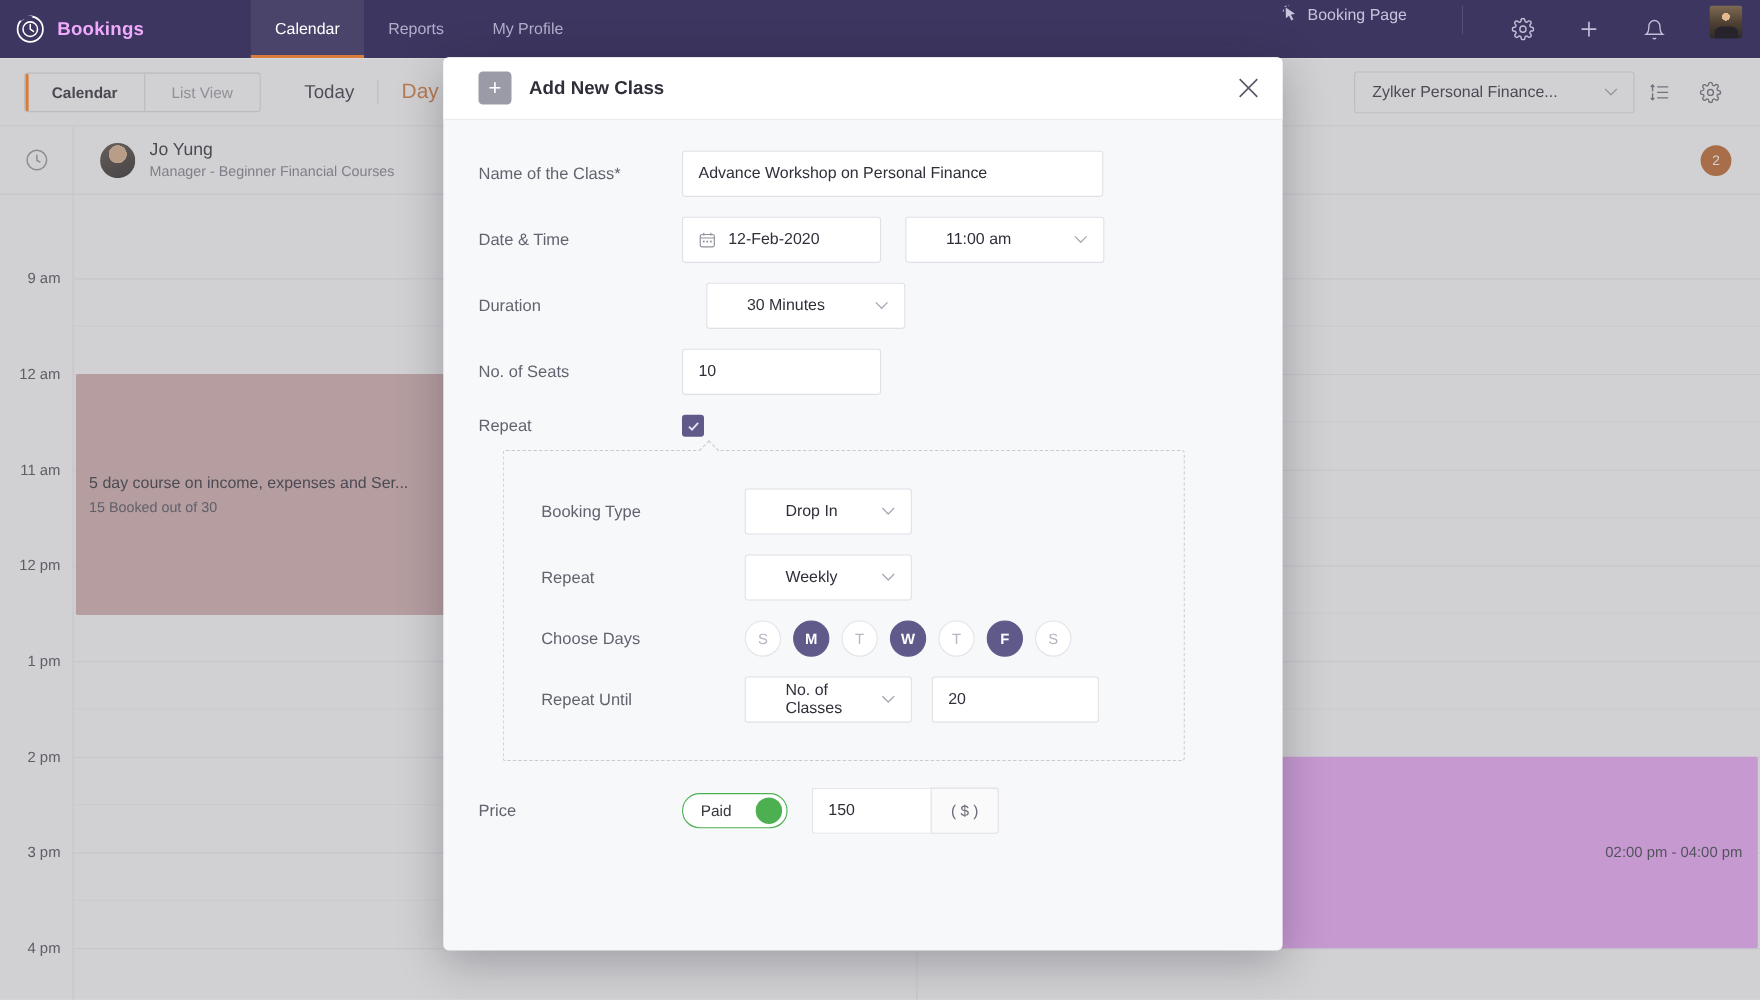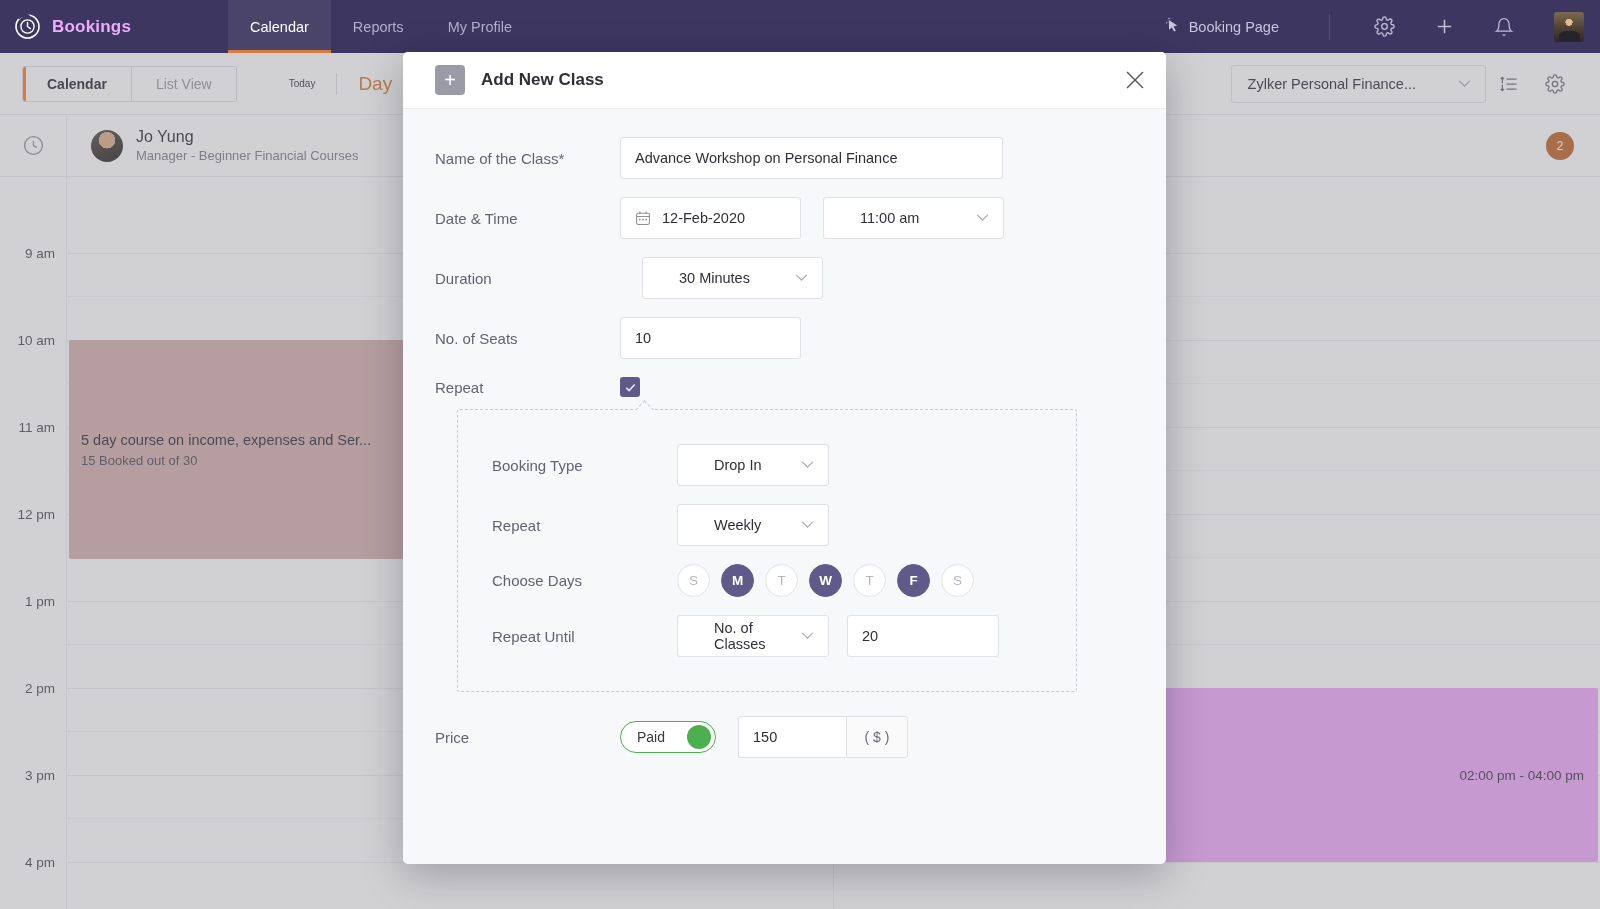--- a/index.html
+++ b/index.html
@@ -22,21 +22,21 @@
   .brand-name { color: #f0abfc; font-size: 17px; font-weight: bold; letter-spacing: .2px; }
   .navtabs { display: flex; align-items: stretch; height: 53px; }
   .navtab {
     position: relative; display: flex; align-items: center; padding: 0 22px;
     color: #b3aecb; font-size: 14.5px; height: 53px; cursor: pointer;
   }
   .navtab.active { color: #ffffff; background: rgba(255,255,255,.07); }
   .navtab.active::after {
     content: ""; position: absolute; left: 0; right: 0; bottom: 0; height: 3px; background: #d87c3b;
   }
-  .nav-right { margin-left: auto; display: flex; align-items: center; gap: 16px; padding-right: 16px; }
+  .nav-right { margin-left: auto; display: flex; align-items: flex-start; gap: 16px; padding-right: 16px; }
   .bookingpage { display: flex; align-items: center; gap: 8px; color: #c9c4dd; font-size: 14.5px; padding-right: 18px; cursor: pointer;}
   .nav-sep { width: 1px; height: 26px; background: #554d76; margin: 0 16px; }
   .nav-icon { width: 44px; height: 44px; display: flex; align-items: center; justify-content: center; cursor: pointer; color: #c3bed8; }
   .avatar-nav {
     width: 30px; height: 30px; border-radius: 3px; margin-left: 12px; cursor: pointer;
     background:
       radial-gradient(circle at 50% 34%, #e3b98f 0 14%, transparent 15%),
       linear-gradient(180deg,#7d6a52 0%, #4d3f32 55%, #2e2a2a 100%);
     overflow: hidden; position: relative;
   }
@@ -51,21 +51,21 @@
   .toolbar {
     position: absolute; top: 0; left: 0; width: 1600px; height: 62px;
     display: flex; align-items: center; padding: 0 22px; background: #ffffff;
     border-bottom: 1px solid #ebebef;
   }
   .segmented { display: flex; border: 1px solid #dcdce2; border-radius: 3px; overflow: hidden; margin-left: 0px; position: relative; }
   .segmented::before { content:""; position:absolute; left:0; top:0; bottom:0; width:3px; background:#d87c3b; z-index:2; }
   .seg { padding: 9px 24px; font-size: 14px; color: #9b9bA6; background: #fff; cursor: pointer; }
   .seg.active { color: #2f2f3a; font-weight: bold; }
   .seg + .seg { border-left: 1px solid #dcdce2; }
-  .tb-today { margin-left: 52px; font-size: 10px; color: #3a3a46; cursor: pointer; }
+  .tb-today { margin-left: 40px; font-size: 17px; color: #3a3a46; cursor: pointer; }
   .tb-vsep { width: 1px; height: 22px; background: #dedee4; margin: 0 21px; }
   .tb-day { font-size: 19px; color: #d87c3b; cursor: pointer; }
   .tb-right { margin-left: auto; display: flex; align-items: center; gap: 0; }
   .picker {
     display: flex; align-items: center; gap: 26px; border: 1px solid #e1e1e7; border-radius: 3px;
     padding: 10px 14px 10px 16px; font-size: 14.5px; color: #33333f; cursor: pointer; min-width: 205px;
   }
   .tb-icon { width: 46px; height: 44px; display: flex; align-items: center; justify-content: center; color: #6f6f7d; cursor: pointer; }
 
   
@@ -292,21 +292,21 @@
           <div class="staff-name">as Finn</div>
           <div class="staff-role">eginner Financial Courses</div>
         </div>
         <div class="badge">2</div>
       </div>
     </div>
 
     <div class="calwrap">
       <div class="gutter">
         <div class="hourlabel" style="top:76px">9 am</div>
-        <div class="hourlabel" style="top:163px">10 am</div>
+        <div class="hourlabel" style="top:163px">12 am</div>
         <div class="hourlabel" style="top:250px">11 am</div>
         <div class="hourlabel" style="top:337px">12 pm</div>
         <div class="hourlabel" style="top:424px">1 pm</div>
         <div class="hourlabel" style="top:511px">2 pm</div>
         <div class="hourlabel" style="top:598px">3 pm</div>
         <div class="hourlabel" style="top:685px">4 pm</div>
       </div>
       <div class="cols">
         <div class="col">
           <div class="hline" style="top:76px"></div>

